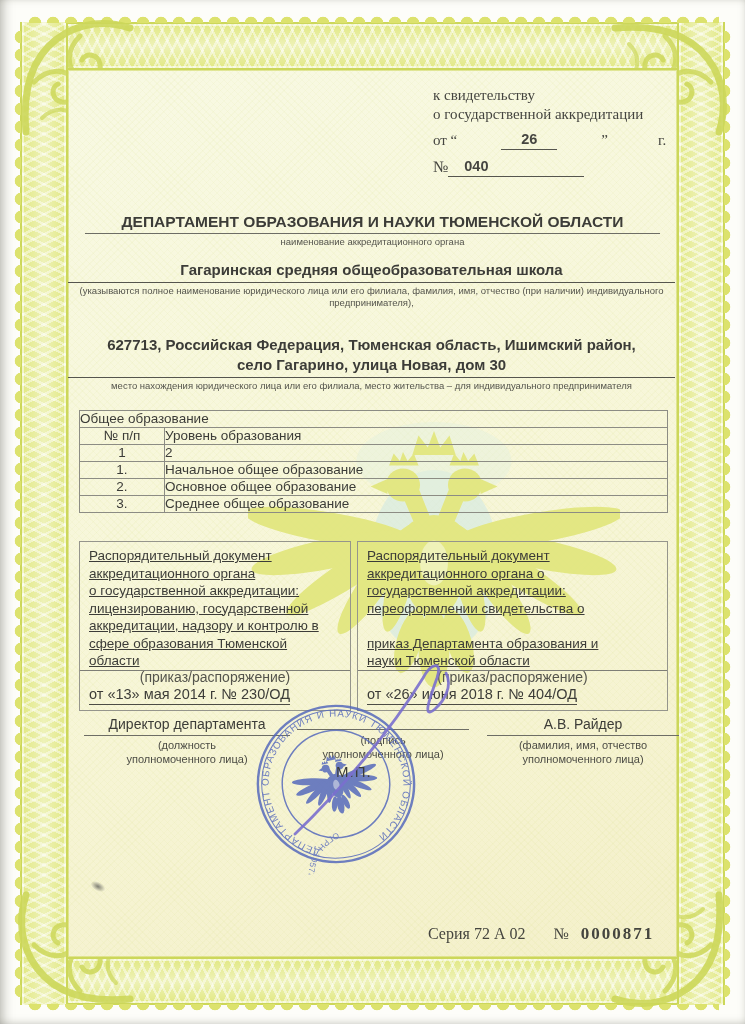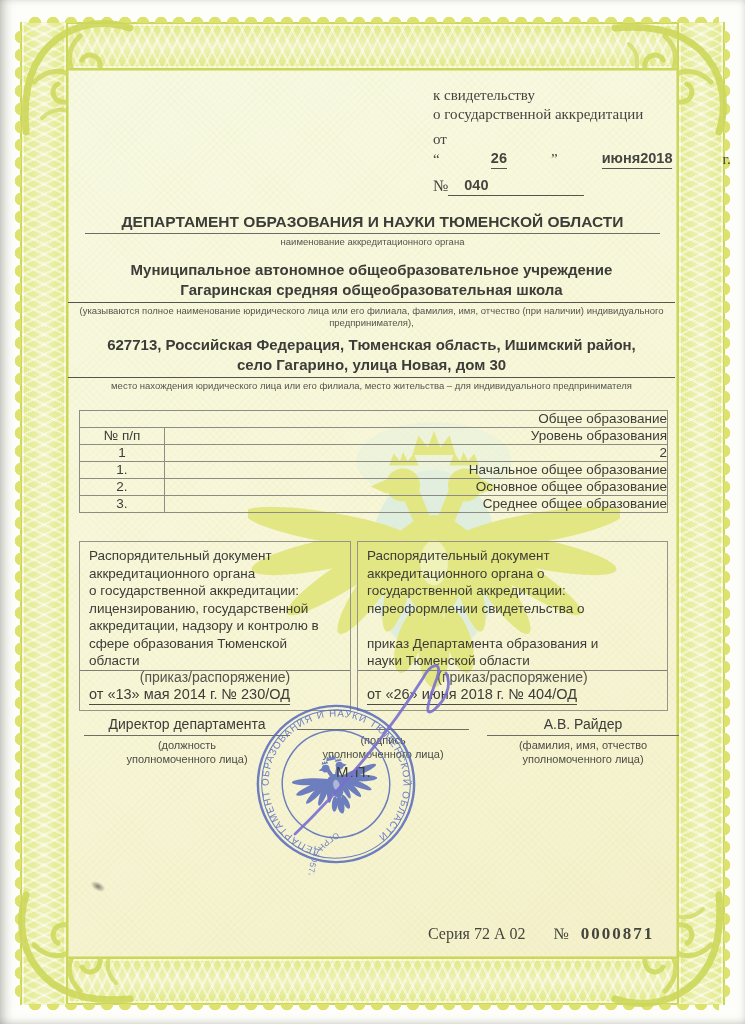--- a/index.html
+++ b/index.html
@@ -58,29 +58,29 @@
   .cell-no{width:120px;text-align:left;padding-left:16px;}
   .authority{left:85px;top:212px;width:575px;text-align:center;}
   .auth-name{font-weight:bold;font-size:15.5px;line-height:19px;padding-bottom:2px;border-bottom:1.5px solid #6d6d65;}
   .small-cap{font-size:9.5px;line-height:12px;color:#54544c;padding-top:2px;}
   .org{left:68px;top:260px;width:607px;text-align:center;}
   .b-line{font-weight:bold;font-size:15px;line-height:20px;}
   .org .group,.addr .group{border-bottom:1.5px solid #55554e;padding-bottom:2px;}
   .addr{left:68px;top:335px;width:607px;text-align:center;}
   
   .edu-table{left:79px;top:410px;width:589px;border-collapse:collapse;font-size:13.5px;color:#3c3c38;}
-  .edu-table td{border:1px solid #8c8c84;text-align:right;padding:0;height:16px;line-height:16px;}
+  .edu-table td{border:1px solid #8c8c84;text-align:left;padding:0;height:16px;line-height:16px;}
   .edu-table .c1{width:84px;text-align:center;}
   .edu-table .c1l{width:84px;text-align:center;}
   
   .orders{left:79px;top:541px;width:589px;display:flex;gap:6px;}
   .obox{border:1px solid #95958c;padding:5px 9px 5px 9px;font-size:13.5px;line-height:17.5px;}
   .obox-l{width:252px;}
   .obox-r{flex:1;}
-  .o-line{min-height:17.5px;}
+  .o-line{min-height:17.5px;text-decoration:underline;}
   .rule{border-top:1px solid #7e7e76;margin:0 -9px;}
   .o-cap{font-size:14px;line-height:13px;text-align:center;color:#54544c;}
   .o-value{font-size:14.5px;line-height:19px;border-bottom:1.5px solid #4c4c45;display:inline-block;padding-bottom:0;margin-top:1px;}
   
   .sigcol{text-align:center;}
   .sig-pos{left:84px;top:716px;width:206px;}
   .sig-line{font-size:14px;line-height:17px;padding-bottom:2px;border-bottom:1.4px solid #6d6d65;}
   .sig-cap{font-size:11px;line-height:14px;color:#4c4c45;padding-top:2px;}
   .sig-mid{left:297px;top:729px;width:172px;}
   .mid-rule{border-top:1.4px solid #6d6d65;margin-bottom:1px;}
@@ -165,40 +165,35 @@
     <use href="#eagle-sym"></use>
   </svg>
 
   <div class="abs appendix">
     <div class="ap-line">к свидетельству</div>
     <div class="ap-line">о государственной аккредитации</div>
     <div class="ap-date">
       <span>от “</span>
       <span class="u-cell cell-day">26</span>
       <span>”</span>
-      <span class="u-cell cell-my">
-        <span>июня</span>
-        <span>2018</span>
-      </span>
       <span style="margin-left:6px">г.</span>
     </div>
     <div class="ap-no">
       <span>№</span>
       <span class="u-cell cell-no">040</span>
     </div>
   </div>
 
   <div class="abs authority">
     <div class="auth-name">ДЕПАРТАМЕНТ ОБРАЗОВАНИЯ И НАУКИ ТЮМЕНСКОЙ ОБЛАСТИ</div>
     <div class="small-cap">наименование аккредитационного органа</div>
   </div>
 
   <div class="abs org">
     <div class="group">
-      <div class="b-line">Муниципальное автономное общеобразовательное учреждение</div>
       <div class="b-line">Гагаринская средняя общеобразовательная школа</div>
     </div>
     <div class="small-cap">(указываются полное наименование юридического лица  или его филиала, фамилия, имя, отчество (при наличии) индивидуального</div>
     <div class="small-cap" style="padding-top:0">предпринимателя),</div>
   </div>
 
   <div class="abs addr">
     <div class="group">
       <div class="b-line">627713, Российская Федерация, Тюменская область, Ишимский район,</div>
       <div class="b-line">село Гагарино, улица Новая, дом 30</div>

